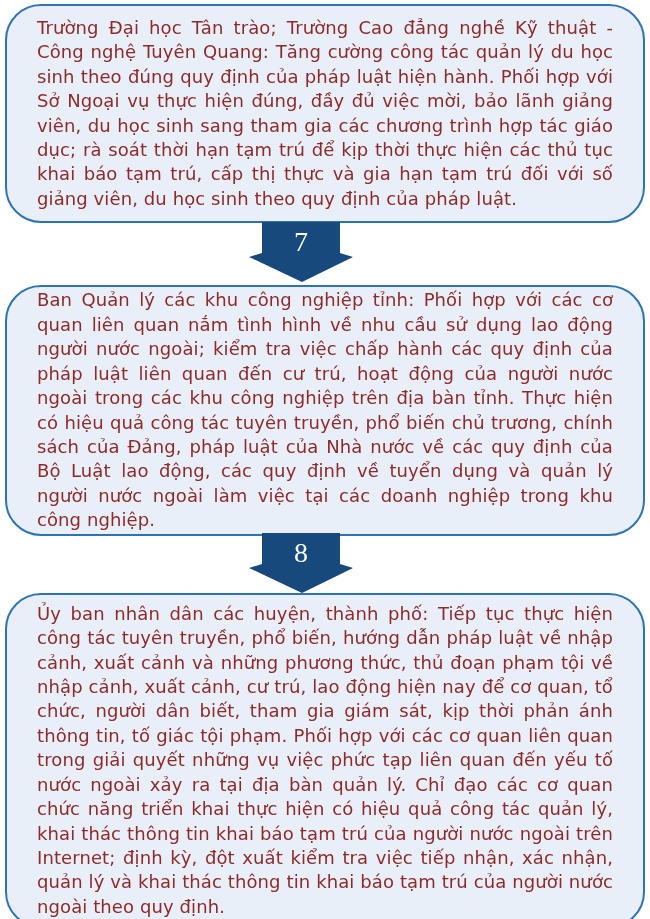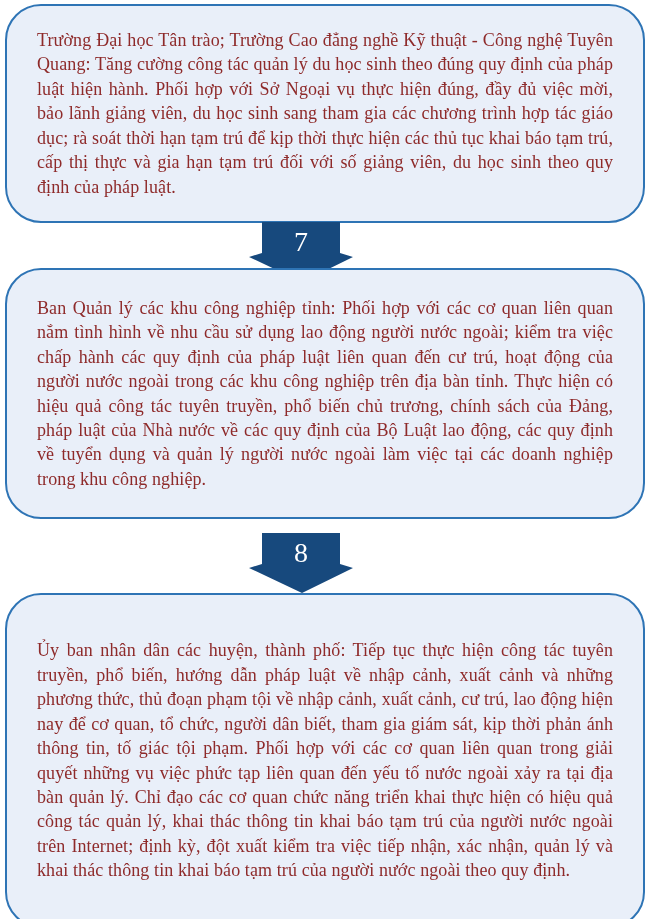--- a/index.html
+++ b/index.html
@@ -20,33 +20,32 @@
     left: 5px;
     width: 640px;
     box-sizing: border-box;
     background: var(--box-bg, #E9EFF9);
     border: 2.5px solid var(--box-border, #2E74B5);
     border-radius: 36px;
     display: flex;
     align-items: center;
     padding: 16px 30px;
     overflow: hidden;
-    font-family: Liberation Serif, serif;
   }
   .step-box p {
     margin: 0;
     width: 100%;
     text-align: justify;
     color: var(--text-color, #8E2A2A);
     font-size: 18px;
     line-height: 24.4px;
     letter-spacing: 0.1px;
   }
   #box-1 { top: 4px;   height: 219px; }
-  #box-2 { top: 268px; height: 251px; justify-content: center; }
+  #box-2 { top: 285px; height: 251px; justify-content: center; }
   #box-3 { top: 593px; height: 335px; }
 
   .connector {
     position: absolute;
     left: 249px;
     width: 104px;
     height: 60px;
   }
   #connector-1 { top: 222px; }
   #connector-2 { top: 533px; }

